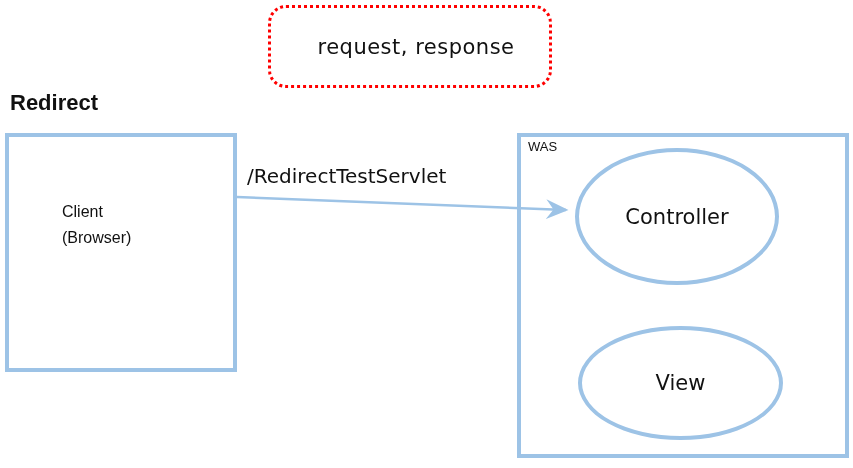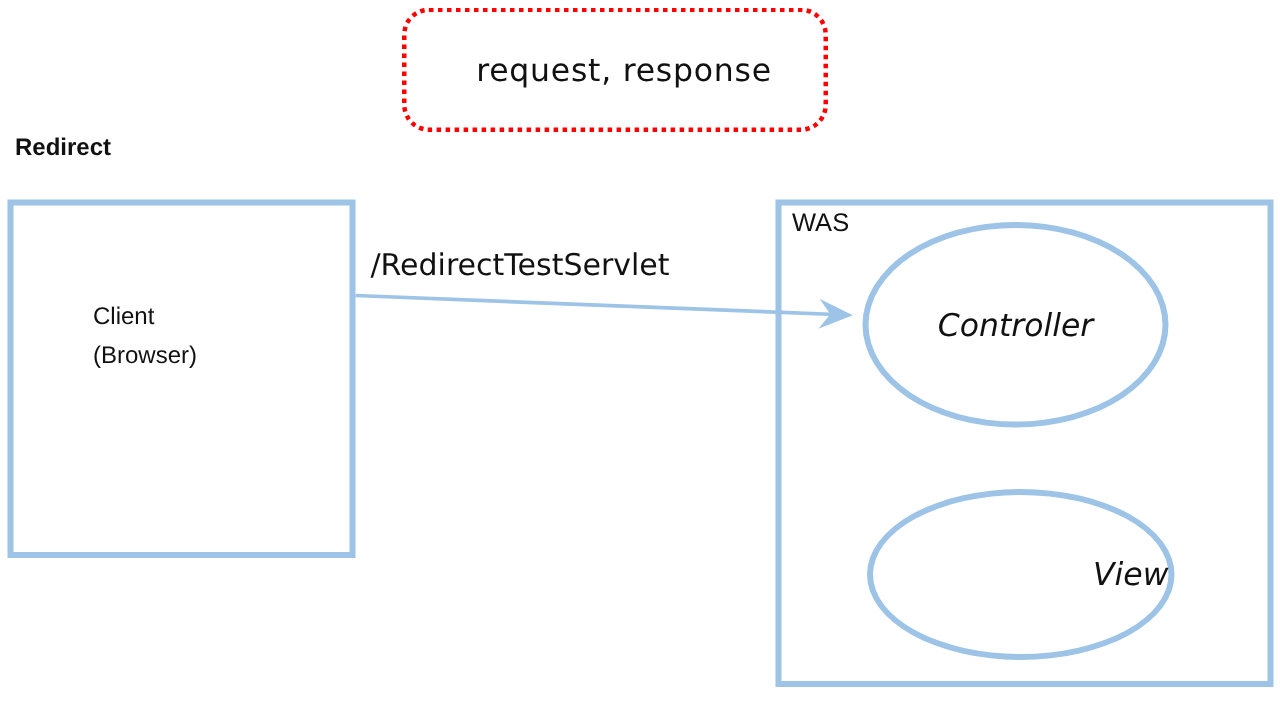--- a/index.html
+++ b/index.html
@@ -35,21 +35,21 @@
     font-size: 21px;
     letter-spacing: 0.5px;
     color: var(--text-color, #111111);
     margin-left: 12px;
   }
 
   
   .diagram-title {
     left: 10px;
     top: 90px;
-    font-size: 16px;
+    font-size: 22px;
     font-weight: bold;
     color: var(--text-color, #111111);
   }
 
   
   .client-box {
     left: 5px;
     top: 133px;
     width: 232px;
     height: 239px;
@@ -69,45 +69,43 @@
     left: 517px;
     top: 133px;
     width: 332px;
     height: 325px;
     border: 4px solid var(--box-border, #9dc3e6);
     background: #ffffff;
   }
   .was-label {
     left: 528px;
     top: 139px;
-    font-size: 17px;
+    font-size: 13px;
   }
 
   
   .ellipse {
     border: 4px solid var(--box-border, #9dc3e6);
     border-radius: 50%;
     background: #ffffff;
     display: flex;
     align-items: center;
     justify-content: center;
-    font-style: italic;
   }
   .controller-ellipse {
     left: 575px;
     top: 148px;
     width: 204px;
     height: 137px;
   }
   .view-ellipse {
     left: 578px;
     top: 326px;
     width: 205px;
     height: 114px;
-    justify-content: flex-end;
   }
   .ellipse-text {
     font-family: "DejaVu Sans", sans-serif;
     font-size: 21px;
     color: var(--text-color, #111111);
   }
 
   
   .arrow-svg {
     left: 0;

